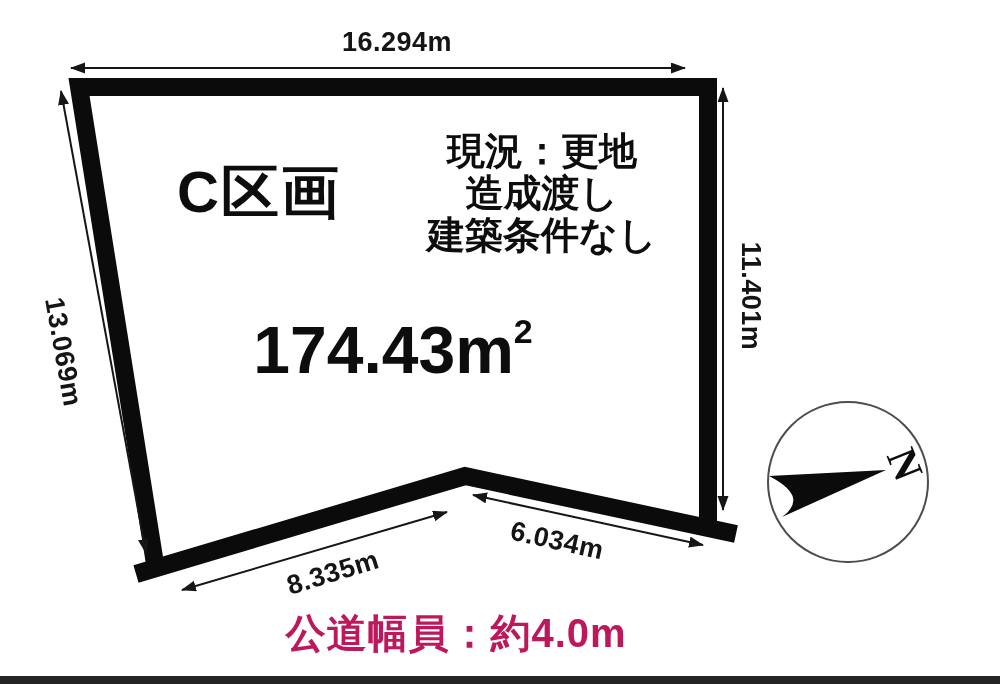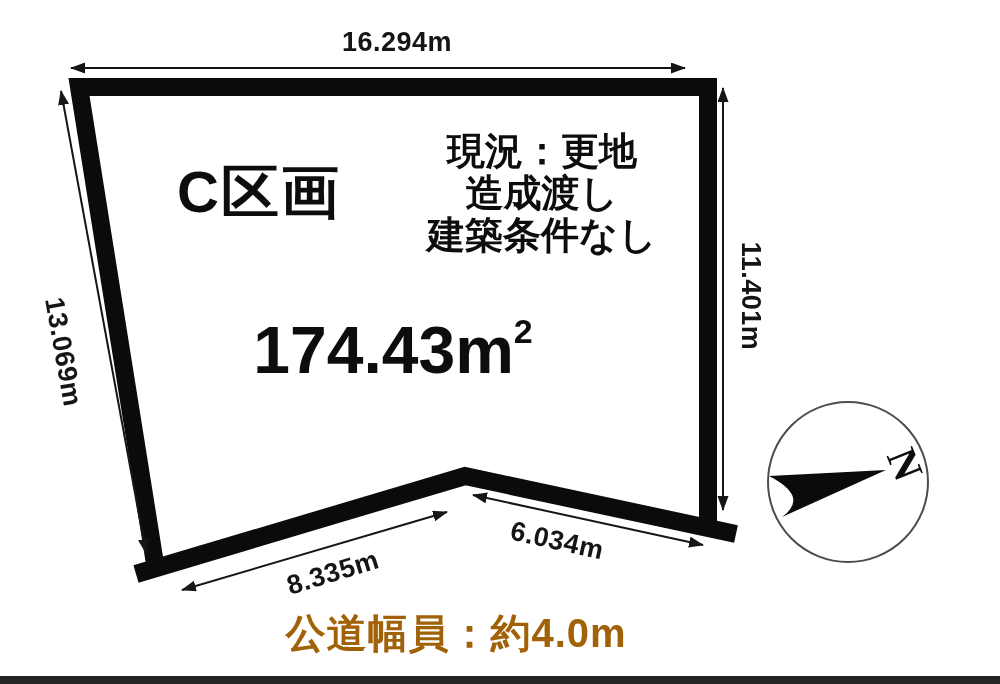--- a/index.html
+++ b/index.html
@@ -59,21 +59,21 @@
     line-height: 0;
   }
   .tsubo-line {
     font-size: 56px;
     font-weight: bold;
     color: #0d0d0d;
   }
   .road-note {
     font-size: 40px;
     font-weight: bold;
-    color: #a16207;
+    color: #be185d;
     letter-spacing: 1px;
   }
   .bottom-strip {
     position: absolute;
     left: 0; right: 0;
     top: 676px;
     height: 8px;
     background: #242424;
   }
 </style>

